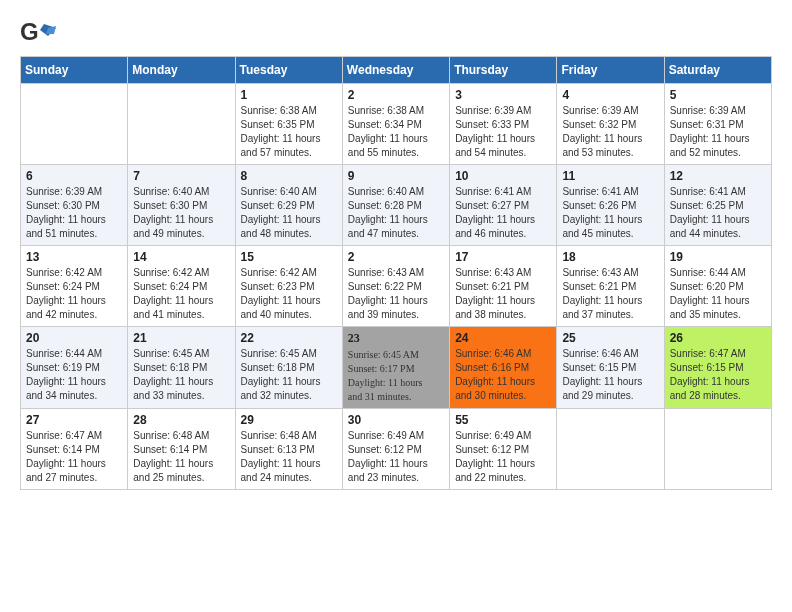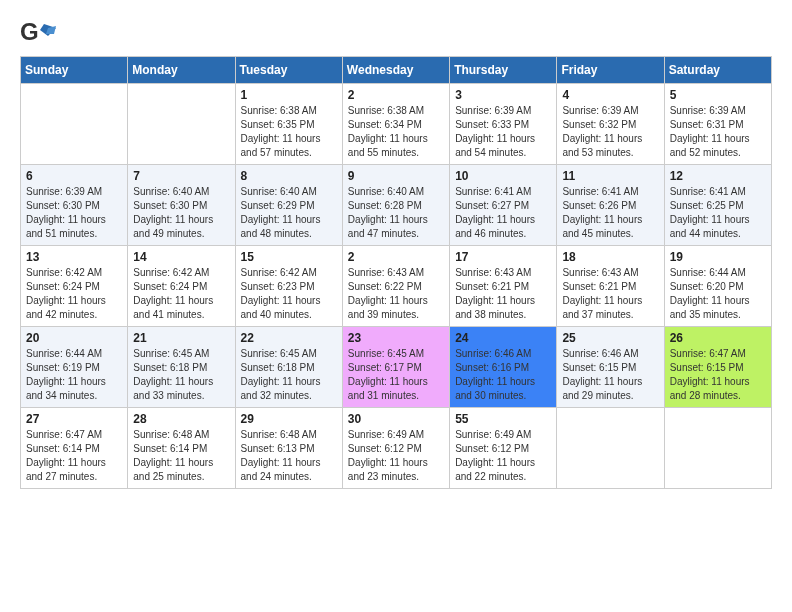--- a/index.html
+++ b/index.html
@@ -216,25 +216,25 @@
           <div class="day-info">Sunrise: 6:44 AM<br>Sunset: 6:19 PM<br>Daylight: 11 hours<br>and 34 minutes.</div>
         </td>
         <td style="background: rgb(240, 244, 250); margin-top: 29px;">
           <div class="day-number">21</div>
           <div class="day-info">Sunrise: 6:45 AM<br>Sunset: 6:18 PM<br>Daylight: 11 hours<br>and 33 minutes.</div>
         </td>
         <td style="background: rgb(240, 244, 250);">
           <div class="day-number">22</div>
           <div class="day-info">Sunrise: 6:45 AM<br>Sunset: 6:18 PM<br>Daylight: 11 hours<br>and 32 minutes.</div>
         </td>
-        <td style="background: #f0abfc;">
+        <td style="background: #a3a3a3; font-family: Liberation Serif, serif;">
           <div class="day-number">23</div>
           <div class="day-info">Sunrise: 6:45 AM<br>Sunset: 6:17 PM<br>Daylight: 11 hours<br>and 31 minutes.</div>
         </td>
-        <td style="background: #3b82f6;">
+        <td style="background: #f97316;">
           <div class="day-number">24</div>
           <div class="day-info">Sunrise: 6:46 AM<br>Sunset: 6:16 PM<br>Daylight: 11 hours<br>and 30 minutes.</div>
         </td>
         <td style="background: rgb(240, 244, 250); margin-top: 7px;">
           <div class="day-number">25</div>
           <div class="day-info">Sunrise: 6:46 AM<br>Sunset: 6:15 PM<br>Daylight: 11 hours<br>and 29 minutes.</div>
         </td>
         <td style="background: #bef264;">
           <div class="day-number">26</div>
           <div class="day-info">Sunrise: 6:47 AM<br>Sunset: 6:15 PM<br>Daylight: 11 hours<br>and 28 minutes.</div>

